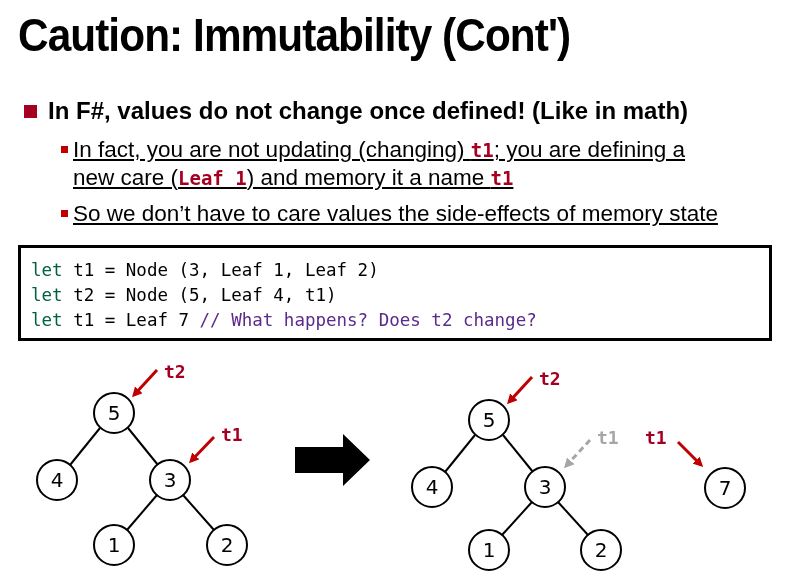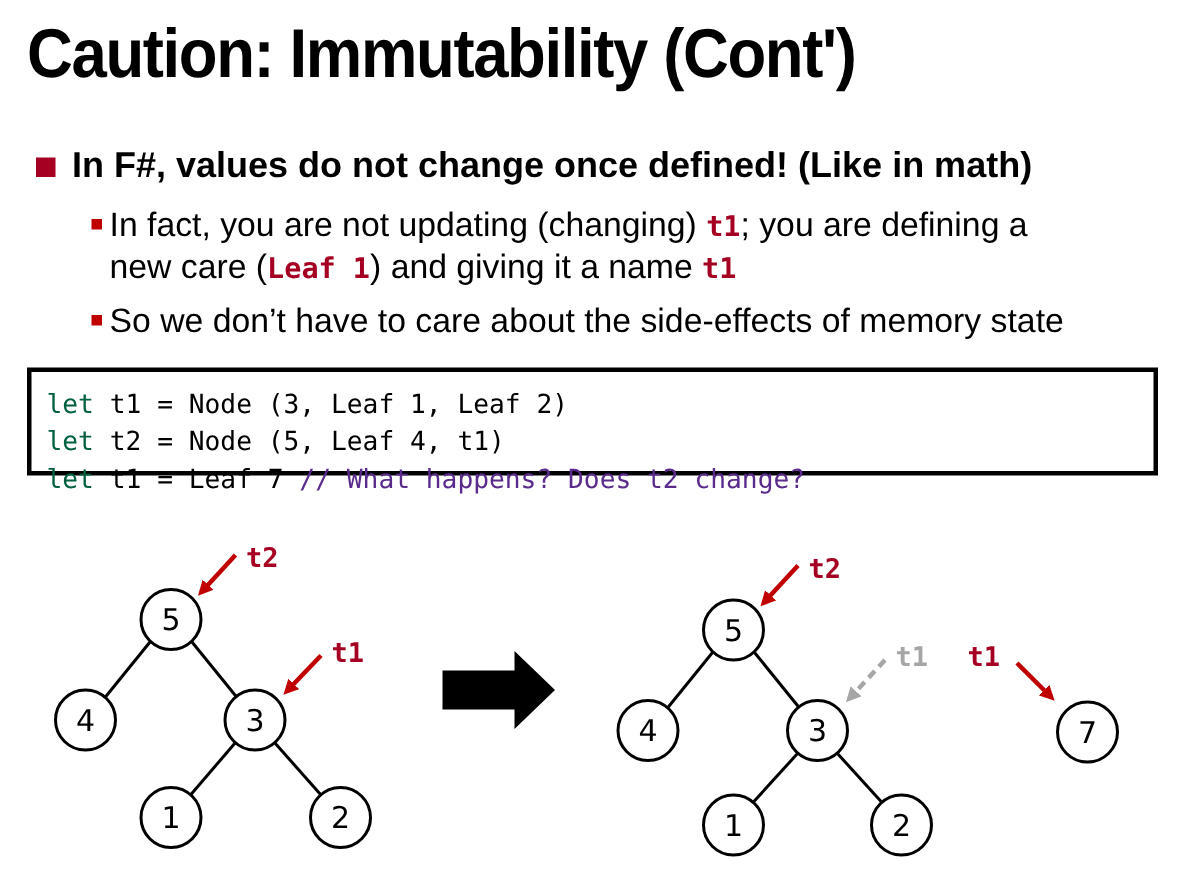--- a/index.html
+++ b/index.html
@@ -1,49 +1,49 @@
 <!DOCTYPE html>
 <html><head>
 <meta charset="utf-8">
 <style>
   html, body { margin:0; padding:0; background:#ffffff; }
   body { width:800px; height:580px; position:relative; overflow:hidden; font-family:"Liberation Sans", sans-serif; color:#000; }
   .title { position:absolute; left:18px; top:8px; font-size:46px; font-weight:bold; letter-spacing:-1px; transform:scaleX(0.92); transform-origin:left top; white-space:nowrap; }
   .l1 { position:absolute; left:24px; top:97px; font-size:24px; font-weight:bold; white-space:nowrap; }
   .sq1 { position:absolute; left:24px; top:105px; width:13px; height:13px; background:#a50021; }
-  .l2 { position:absolute; left:61px; font-size:22.5px; white-space:nowrap; line-height:28px; }
+  .l2 { position:absolute; left:61px; font-size:22.5px; white-space:nowrap; line-height:28px;text-decoration:underline; }
   .sq2 { position:absolute; width:7px; height:7px; background:#c00000; }
   .mono-red { font-family:"DejaVu Sans Mono", monospace; font-weight:bold; color:#a50021; font-size:19px; }
-  .codebox { position:absolute; left:18px; top:245px; width:754px; height:72px; border:3px solid #000; box-sizing:border-box; }
+  .codebox { position:absolute; left:18px; top:245px; width:754px; height:96px; border:3px solid #000; box-sizing:border-box; }
   .code { position:absolute; left:10px; top:10px; font-family:"DejaVu Sans Mono", monospace; font-size:17.5px; line-height:25px; white-space:pre; color:#000; }
   .kw { color:#006040; }
   .cm { color:#5a2a8c; }
   svg { position:absolute; left:0; top:0; }
 </style>
 </head>
 <body>
 
 <div class="title">Caution: Immutability (Cont')</div>
 
 <div class="sq1"></div>
 <div class="l1" style="left:48px;">
   <span>In F#, values do not change once defined! (Like in math)</span>
 </div>
 
 <div class="sq2" style="left:61px;top:146px;"></div>
 <div class="l2" style="left:73px;top:136px;">
   <span>In fact, you are not updating (changing) </span><span class="mono-red">t1</span><span>; you are defining a</span>
 </div>
 <div class="l2" style="left:73px;top:164px;">
-  <span>new care (</span><span class="mono-red">Leaf 1</span><span>) and giving it a name </span><span class="mono-red">t1</span>
+  <span>new care (</span><span class="mono-red">Leaf 1</span><span>) and memory it a name </span><span class="mono-red">t1</span>
 </div>
 
 <div class="sq2" style="left:61px;top:210px;"></div>
 <div class="l2" style="left:73px;top:200px;">
-  <span>So we don’t have to care about the side-effects of memory state</span>
+  <span>So we don’t have to care values the side-effects of memory state</span>
 </div>
 
 <div class="codebox">
   <div class="code"><span class="kw">let</span><span> t1 = Node (3, Leaf 1, Leaf 2)</span>
 <span class="kw">let</span><span> t2 = Node (5, Leaf 4, t1)</span>
 <span class="kw">let</span><span> t1 = Leaf 7 </span><span class="cm">// What happens? Does t2 change?</span></div>
 </div>
 
 <svg width="800" height="580">
   <defs>

